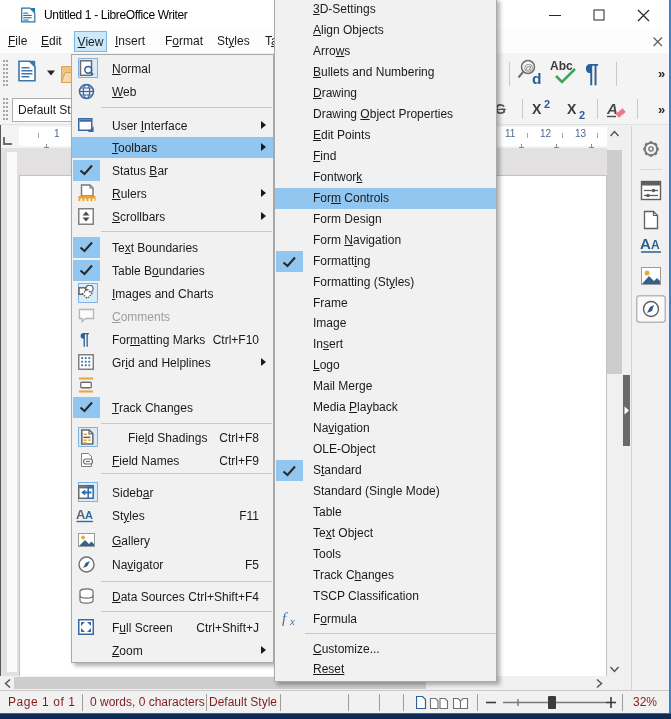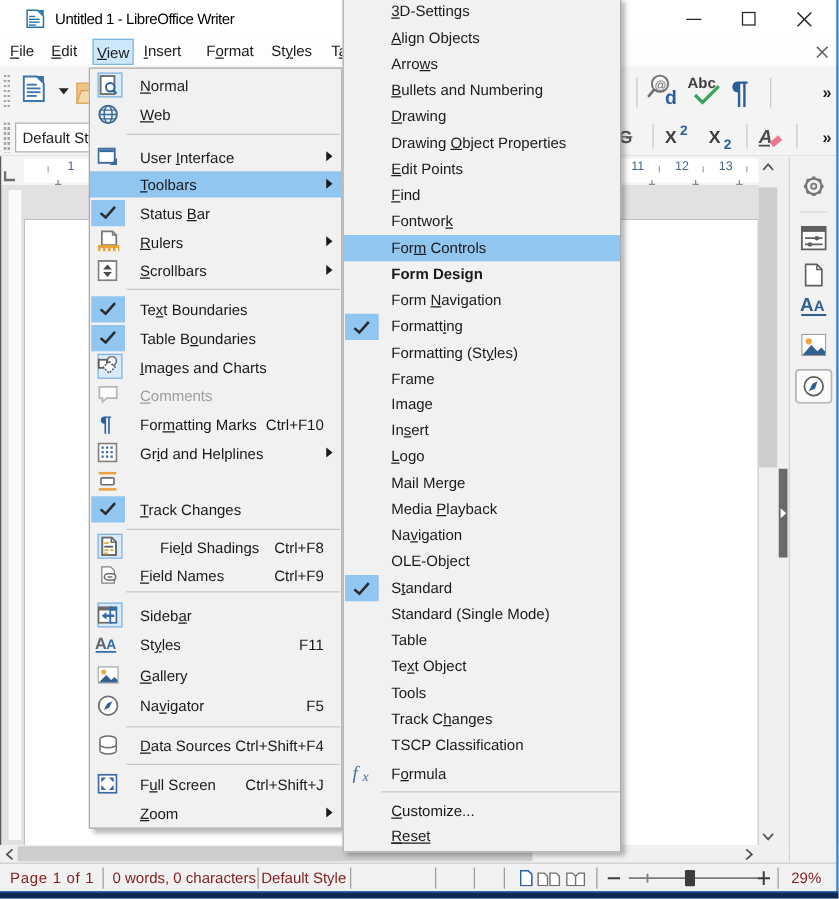--- a/index.html
+++ b/index.html
@@ -274,21 +274,21 @@
     <div class="ssep" style="left:477px"></div>
     <svg class="abs" style="left:486px;top:0" width="136" height="23" viewBox="0 0 136 23">
       <line x1="0" y1="11.5" x2="10" y2="11.5" stroke="#3c3c3c" stroke-width="1.6"></line>
       <line x1="17" y1="11.5" x2="120" y2="11.5" stroke="#7a7a7a" stroke-width="1.4"></line>
       <line x1="32" y1="8" x2="32" y2="15" stroke="#7a7a7a" stroke-width="1.4"></line>
       <rect x="62" y="5" width="8" height="13" rx="1" fill="#3c3c3c"></rect>
       <line x1="125" y1="6" x2="125" y2="17" stroke="#3c3c3c" stroke-width="1.6"></line>
       <line x1="120" y1="11.5" x2="130" y2="11.5" stroke="#3c3c3c" stroke-width="1.6"></line>
     </svg>
     <div class="ssep" style="left:622px"></div>
-    <div class="st" style="left:633px">29%</div>
+    <div class="st" style="left:633px">32%</div>
   </div>
   <div id="bottomstrip" class="abs"></div>
   <div id="rightborder" class="abs"></div>
 
   <div id="viewmenu" class="abs">
     <div class="ic" style="left:6px;top:3px;width:20px;height:20px;background:#d9eafa;border:1px solid #7fb2e0;"></div>
     <svg class="ic" style="left:6px;top:5px" width="16" height="16" viewBox="0 0 16 16">
         <rect x="2.5" y="0.8" width="11" height="14.5" fill="#fff" stroke="#6b6b6b" stroke-width="1.5"></rect>
         <circle cx="10.2" cy="9.8" r="3.4" fill="#fff" stroke="#2a6099" stroke-width="1.5"></circle>
         <line x1="12.7" y1="12.3" x2="15.2" y2="14.8" stroke="#2a6099" stroke-width="1.6"></line>
@@ -463,21 +463,21 @@
     <div class="mi" style="top:20px;left:38px;"><u>A</u>lign Objects</div>
     <div class="mi" style="top:41px;left:38px;">Arro<u>w</u>s</div>
     <div class="mi" style="top:62px;left:38px;"><u>B</u>ullets and Numbering</div>
     <div class="mi" style="top:83px;left:38px;"><u>D</u>rawing</div>
     <div class="mi" style="top:104px;left:38px;">Drawing <u>O</u>bject Properties</div>
     <div class="mi" style="top:125px;left:38px;"><u>E</u>dit Points</div>
     <div class="mi" style="top:146px;left:38px;"><u>F</u>ind</div>
     <div class="mi" style="top:167px;left:38px;">Fontwor<u>k</u></div>
     <div class="mi hl" style="top:189px;left:0px;width:221px;height:21px;"></div>
     <div class="mi" style="top:188px;left:38px;">For<u>m</u> Controls</div>
-    <div class="mi" style="top:209px;left:38px;font-weight:bold;">Form Desi<u>g</u>n</div>
+    <div class="mi" style="top:209px;left:38px;">Form Desi<u>g</u>n</div>
     <div class="mi" style="top:230px;left:38px;">Form <u>N</u>avigation</div>
     <div class="chk" style="top:252px;left:1px;width:27px;"></div>
       <svg class="ic" style="left:7px;top:257px" width="15" height="12" viewBox="0 0 15 12">
         <path d="M1.5 6.5 L5.5 10 L13 1.5" fill="none" stroke="#2b2b2b" stroke-width="2.1"></path>
       </svg>
     <div class="mi" style="top:251px;left:38px;">Formatt<u>i</u>ng</div>
     <div class="mi" style="top:272px;left:38px;">Formatting (St<u>y</u>les)</div>
     <div class="mi" style="top:293px;left:38px;">Frame</div>
     <div class="mi" style="top:313px;left:38px;">Image</div>
     <div class="mi" style="top:334px;left:38px;">In<u>s</u>ert</div>

